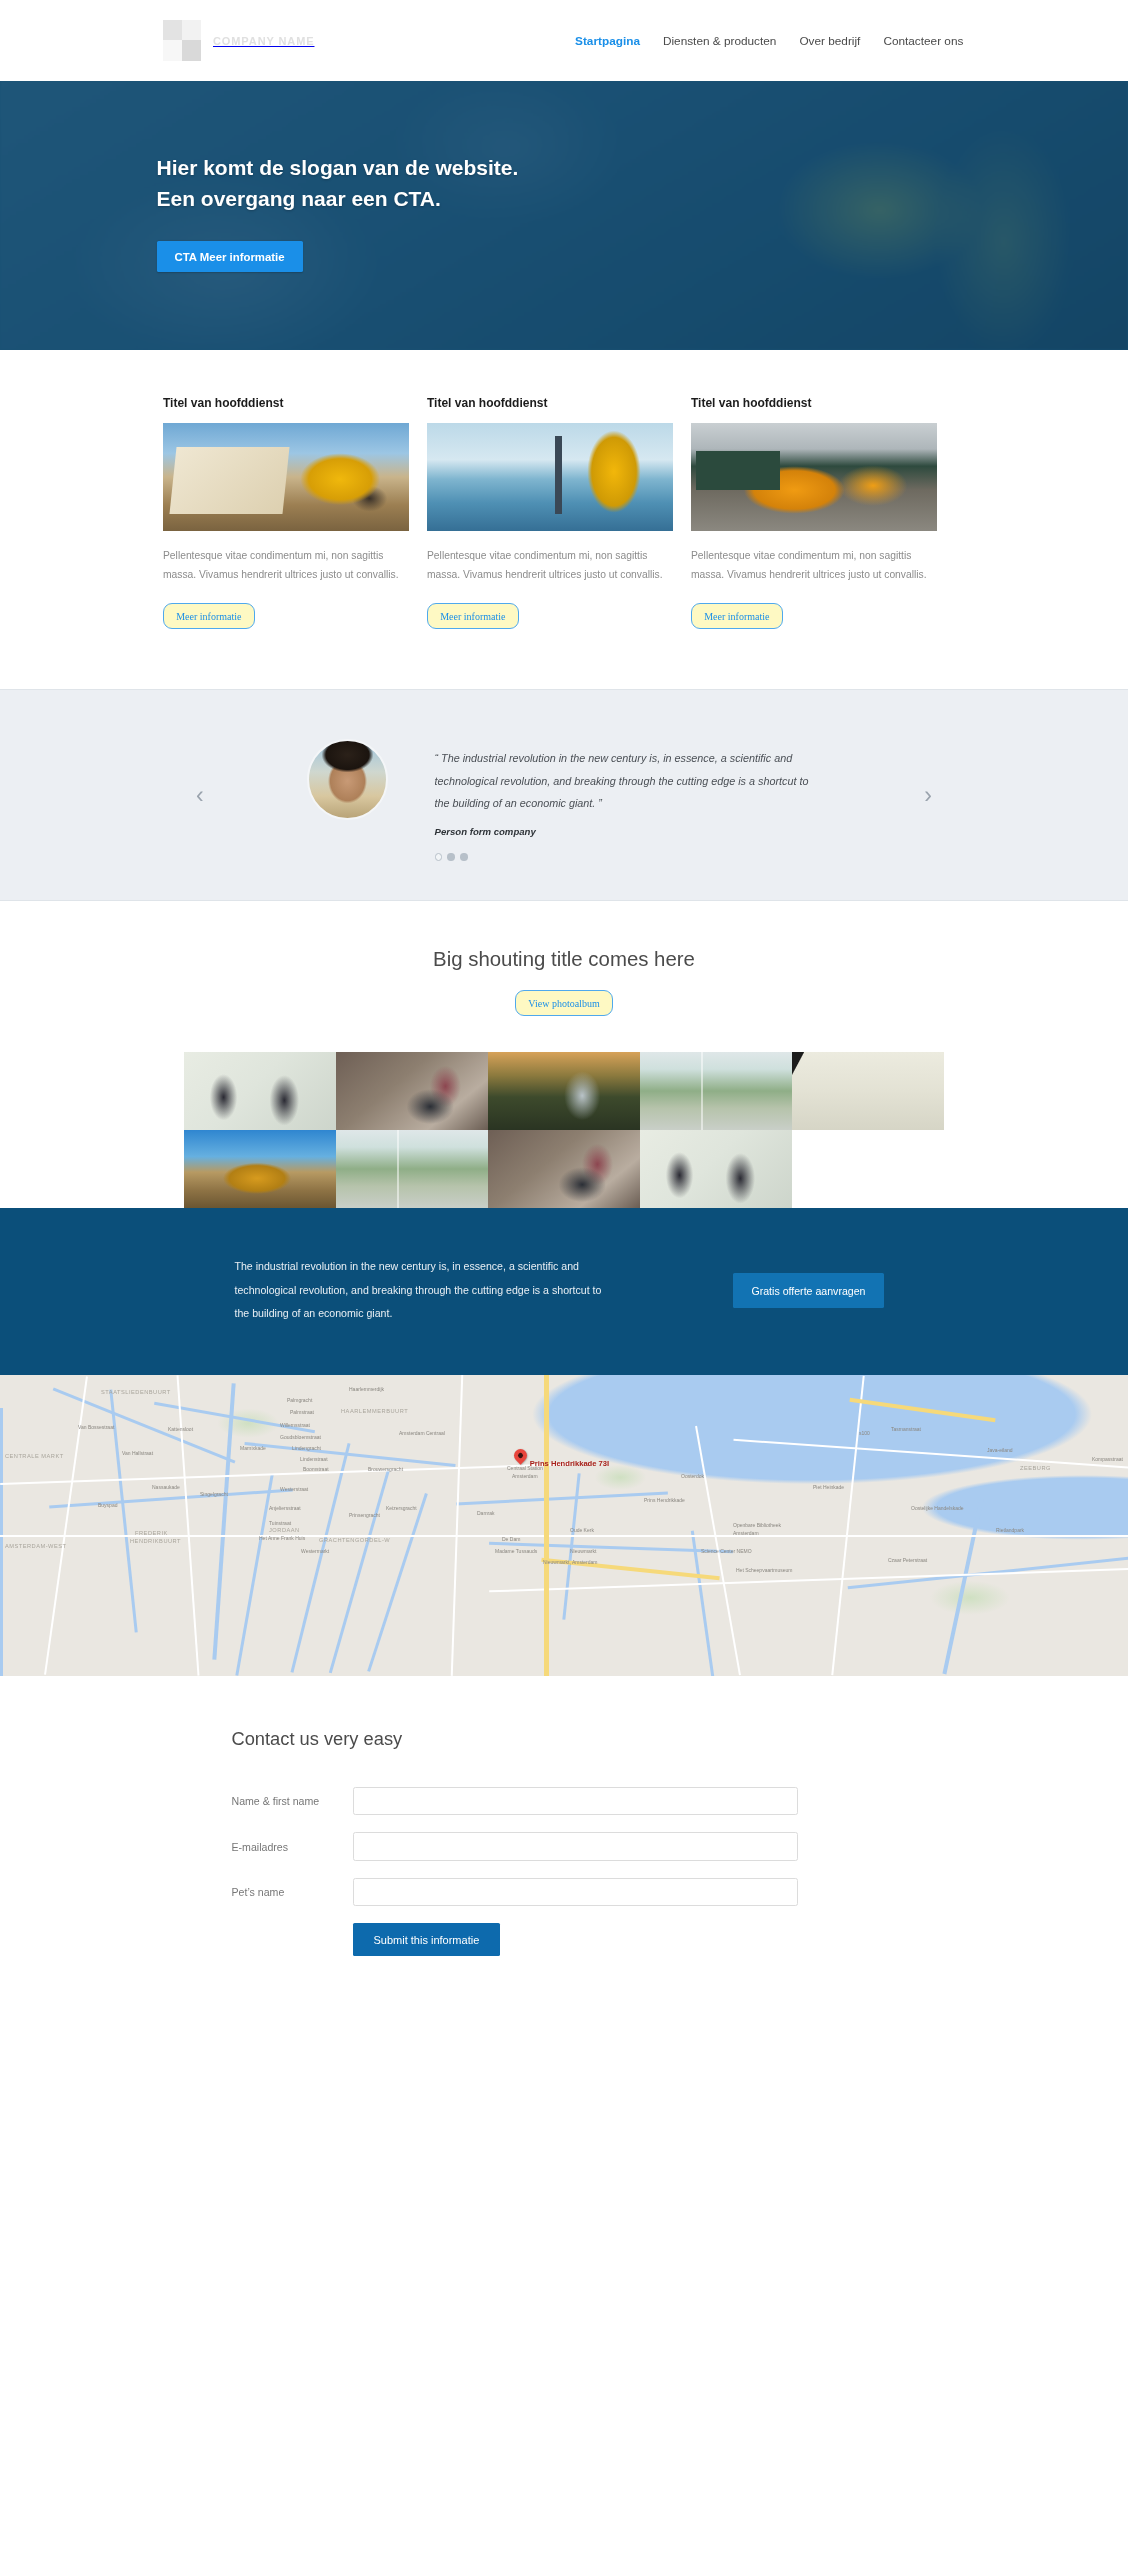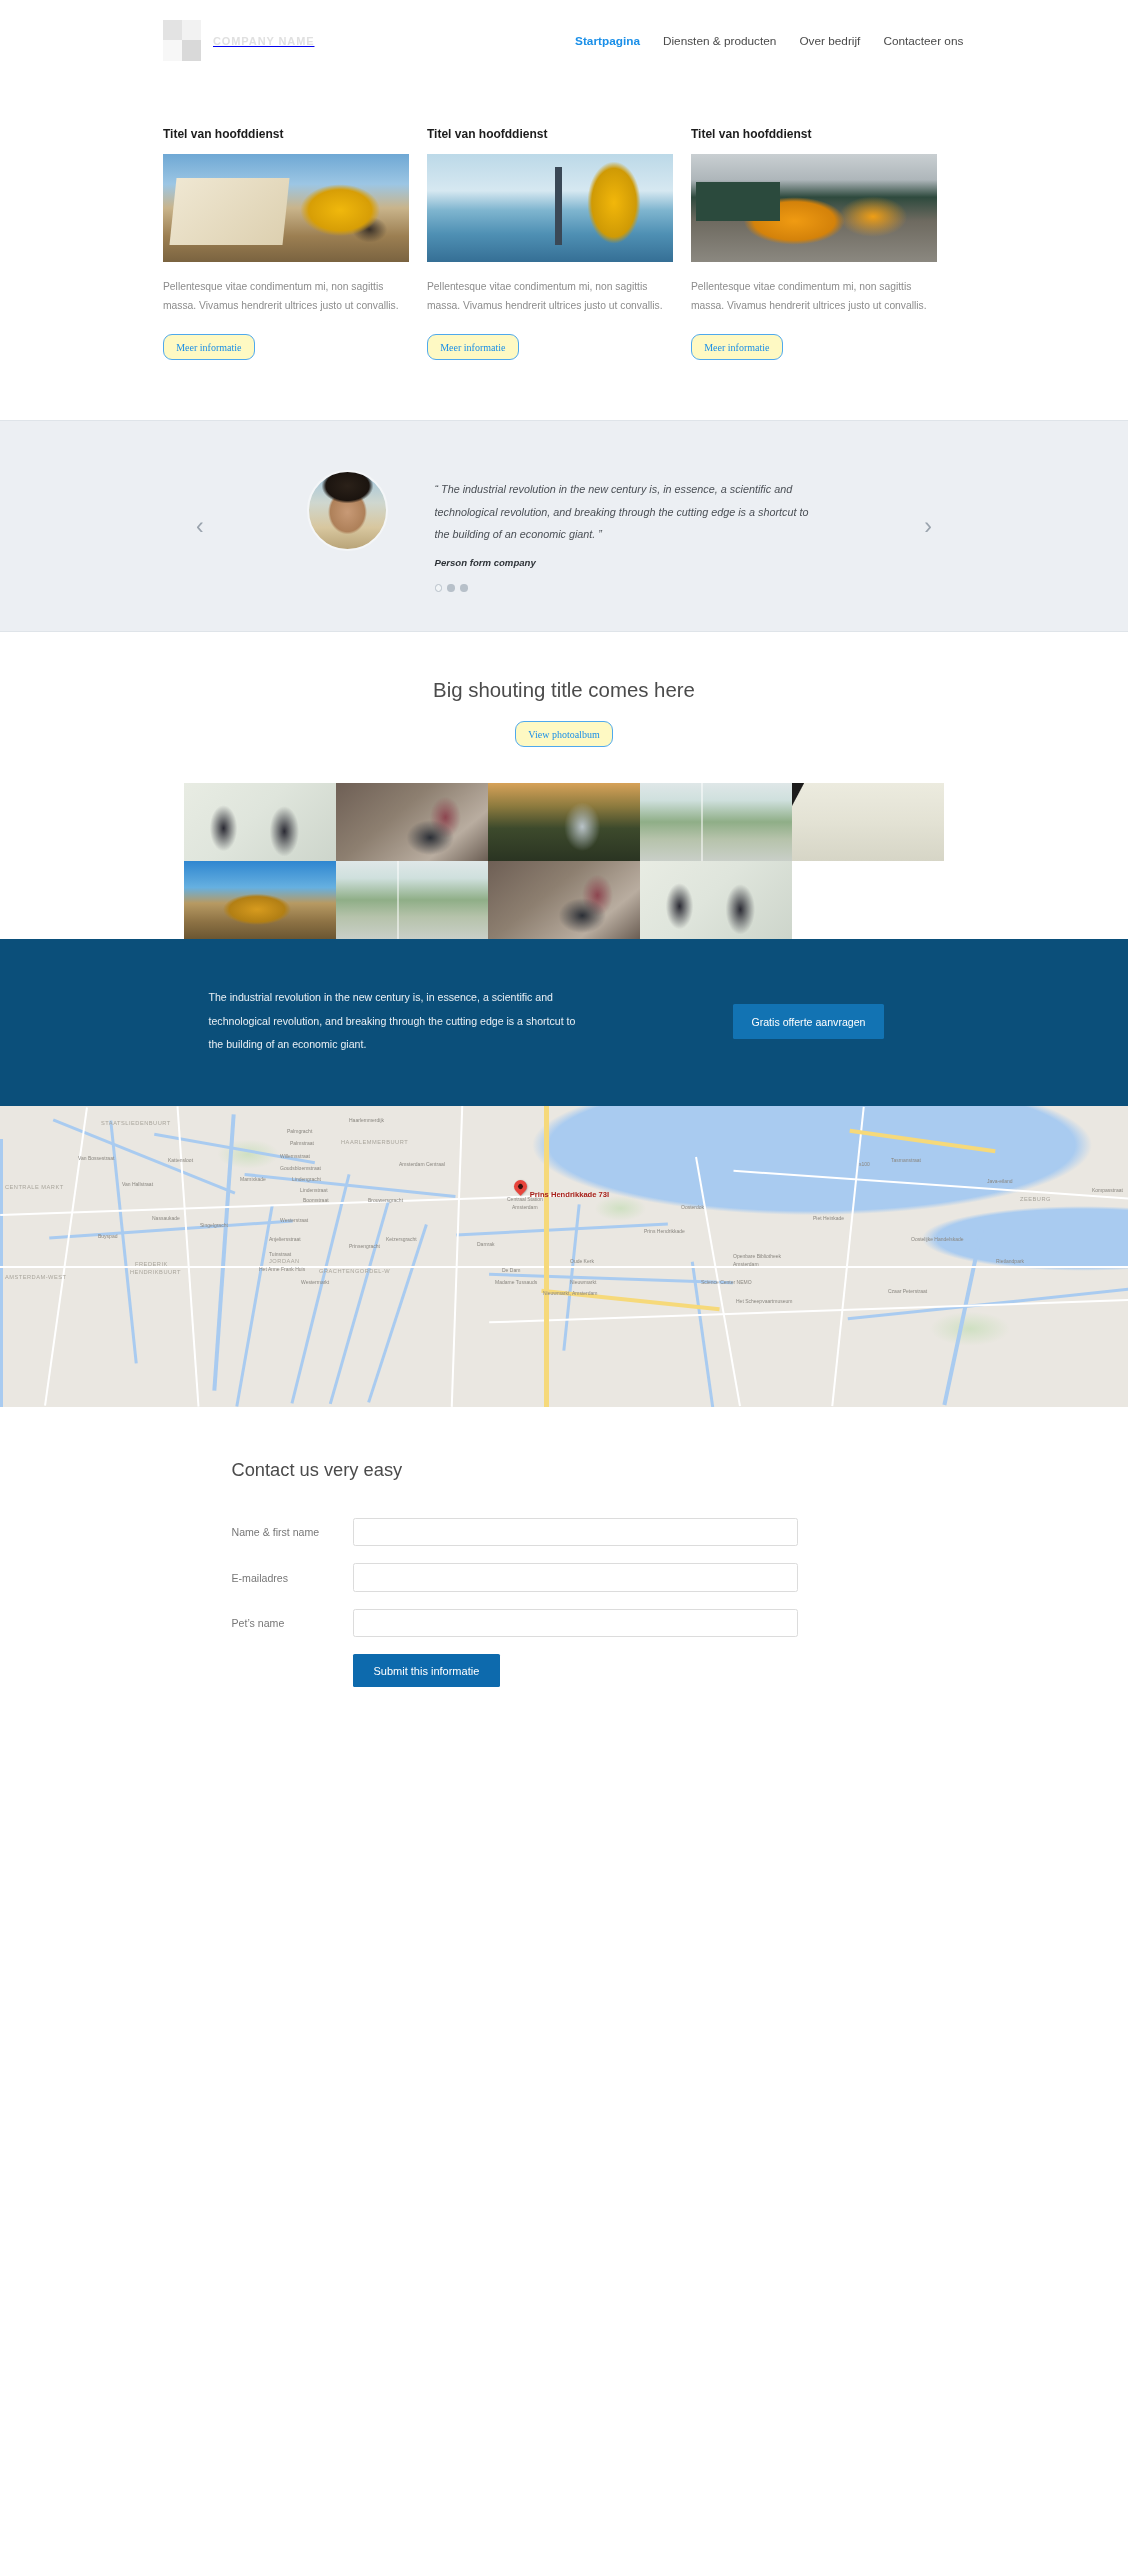--- a/index.html
+++ b/index.html
@@ -206,21 +206,21 @@
     color:#fff; text-align:center;
   }
   .hover-title { font-size:11.4px; font-weight:bold; letter-spacing:0.6px; }
   .hover-rule { width:62px; height:2.4px; background:#88c2e6; margin:9.8px 0 11.4px; }
   .hover-sub { font-size:9.4px; font-weight:bold; }
 
   
   .cta-band { background:#0b4f7a; padding:47px 0 49px; }
   .cta-inner { width:815px; margin:0 auto; display:flex; align-items:center; }
   .cta-copy {
-    color:#e9eff4; font-size:10.6px; line-height:2.22; max-width:381px; margin-left:52px;
+    color:#e9eff4; font-size:10.6px; line-height:2.22; max-width:381px; margin-left:78px;
   }
   .cta-btn {
     margin-left:auto; margin-right:88px; background:#1273b3; color:#fff;
     border:none; font-size:10.6px; padding:11.4px 18px; cursor:pointer;
     font-family:inherit; border-radius:1.6px; white-space:nowrap;
   }
 
   
   .map { height:301px; position:relative; overflow:hidden; background:#e8e5df; }
   .map-land { position:absolute; inset:0; background:#eae7e1; }
@@ -299,20 +299,33 @@
       </a>
       <nav class="main-nav">
         <a class="nav-link active" href="#">Startpagina</a>
         <a class="nav-link" href="#">Diensten &amp; producten</a>
         <a class="nav-link" href="#">Over bedrijf</a>
         <a class="nav-link" href="#">Contacteer ons</a>
       </nav>
     </div>
   </header>
 
+  <section class="hero">
+    <div class="hero-bg">
+      <div class="hero-photo"></div>
+      <div class="hero-tint"></div>
+    </div>
+    <div class="hero-content">
+      <h1 class="hero-title">
+        <span>Hier komt de slogan van de website.</span><br>
+        <span>Een overgang naar een CTA.</span>
+      </h1>
+      <button class="hero-cta">CTA Meer informatie</button>
+    </div>
+  </section>
 
   <section class="services">
     <div class="cards">
       <div class="card">
         <div class="card-title">Titel van hoofddienst</div>
         <div class="card-img">
             <div class="ph ph-dozer"></div>
           </div>
         <div class="card-text">Pellentesque vitae condimentum mi, non sagittis massa. Vivamus hendrerit ultrices justo ut convallis.</div>
         <button class="btn-outline">Meer informatie</button>

